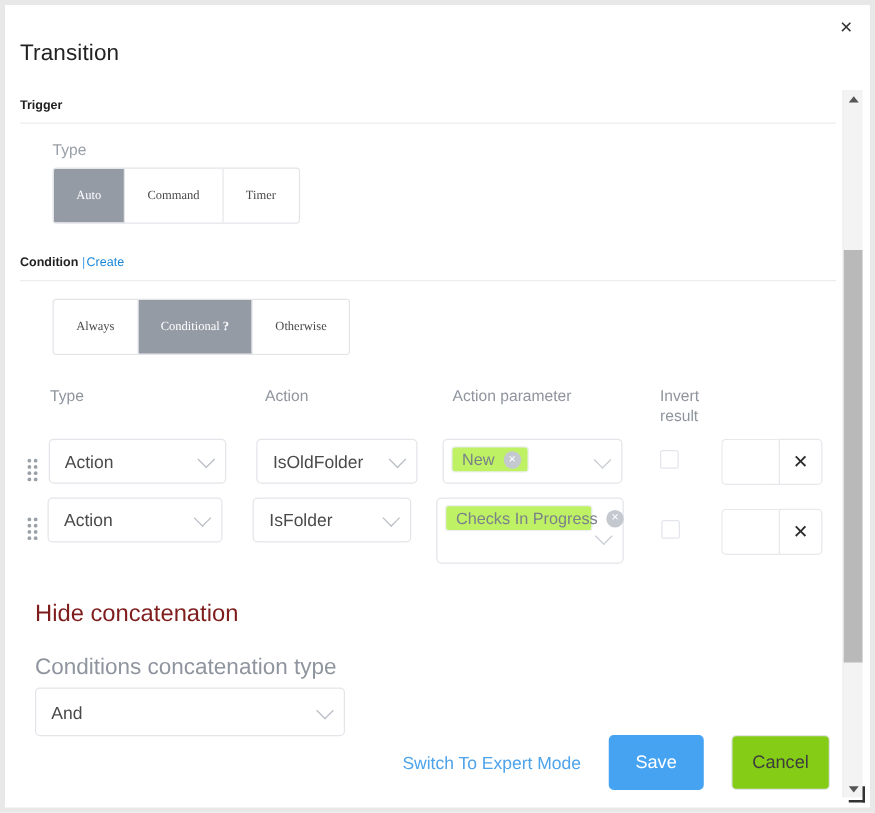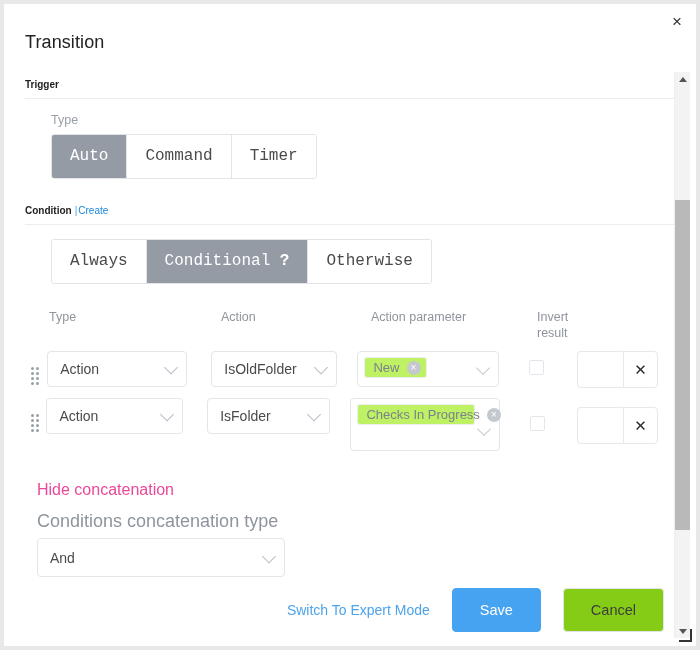--- a/index.html
+++ b/index.html
@@ -105,21 +105,21 @@
   }
   .resize-grip::before { right: 0; bottom: 0; width: 13px; height: 2px; }
   .resize-grip::after  { right: 0; bottom: 0; width: 2px;  height: 13px; }
 
   
   .content {
     position: absolute;
     left: 0; top: 0;
     width: 664px;
     height: 642px;
-    padding: 0 10px 0 21px;
+    padding: 0 10px 0 12px;
     box-sizing: border-box;
   }
 
   .dialog-title {
     font-size: 18px;
     color: #222222;
     margin: 28px 0 0 0;
     font-weight: 400;
     letter-spacing: .1px;
   }
@@ -152,30 +152,30 @@
 
   
   .segmented {
     display: inline-flex;
     border-radius: 3px;
     overflow: hidden;
     border: 1px solid #e2e4e8;
     background: #fff;
   }
   .seg-btn {
-    font-size: 16px;
+    font-size: 10px;
     color: #4a4a4a;
     background: #ffffff;
     border: none;
     border-right: 1px solid #e2e4e8;
     padding: 0 18px;
     height: 43px;
     line-height: 43px;
     cursor: pointer;
-    font-family: Liberation Mono, monospace;
+    font-family: Liberation Serif, serif;
     white-space: nowrap;
   }
   .seg-btn:last-child { border-right: none; }
   .seg-btn.active {
     background: #959ba5;
     color: #ffffff;
   }
   .seg-btn .q { font-weight: bold; }
 
   
@@ -338,23 +338,23 @@
     cursor: pointer;
     display: flex;
     align-items: center;
     justify-content: center;
     font-family: "Liberation Sans", sans-serif;
     box-sizing: border-box;
   }
 
   
   .concat-link {
-    color: #ec4899;
-    font-size: 16px;
-    margin: 30px 0 0 12px;
+    color: #7f1d1d;
+    font-size: 19px;
+    margin: 30px 0 8px 12px;
     display: inline-block;
     cursor: pointer;
   }
   .concat-label {
     font-size: 18px;
     color: #8f959e;
     margin: 12px 0 6px 12px;
   }
   .concat-select {
     width: 248px;
@@ -379,21 +379,21 @@
     font-size: 14px;
     cursor: pointer;
   }
   .btn {
     height: 44px;
     min-width: 76px;
     border-radius: 4px;
     font-size: 14.5px;
     font-family: "Liberation Sans", sans-serif;
     cursor: pointer;
-    padding: 0 27px;
+    padding: 0 16px;
   }
   .btn-primary {
     background: #45a3f2;
     color: #ffffff;
     border: 1px solid #45a3f2;
   }
   .btn-default {
     background: #84cc16;
     color: #3d3d3d;
     border: 1px solid #e2e4e8;

